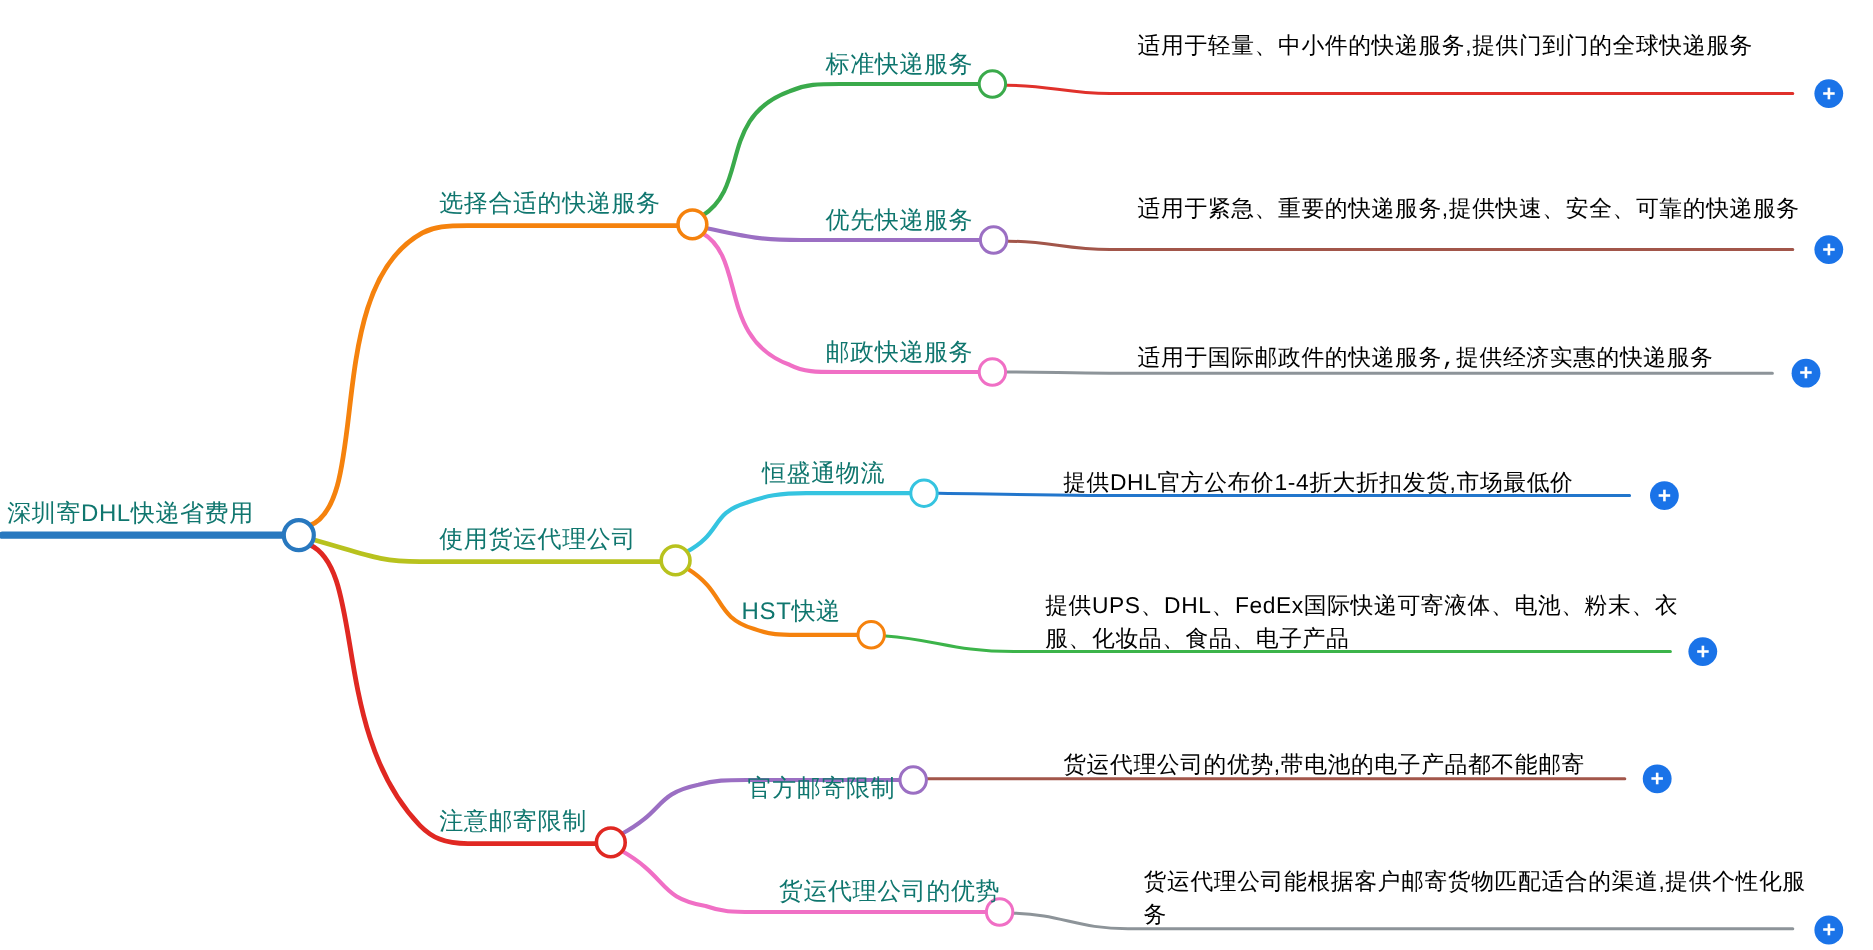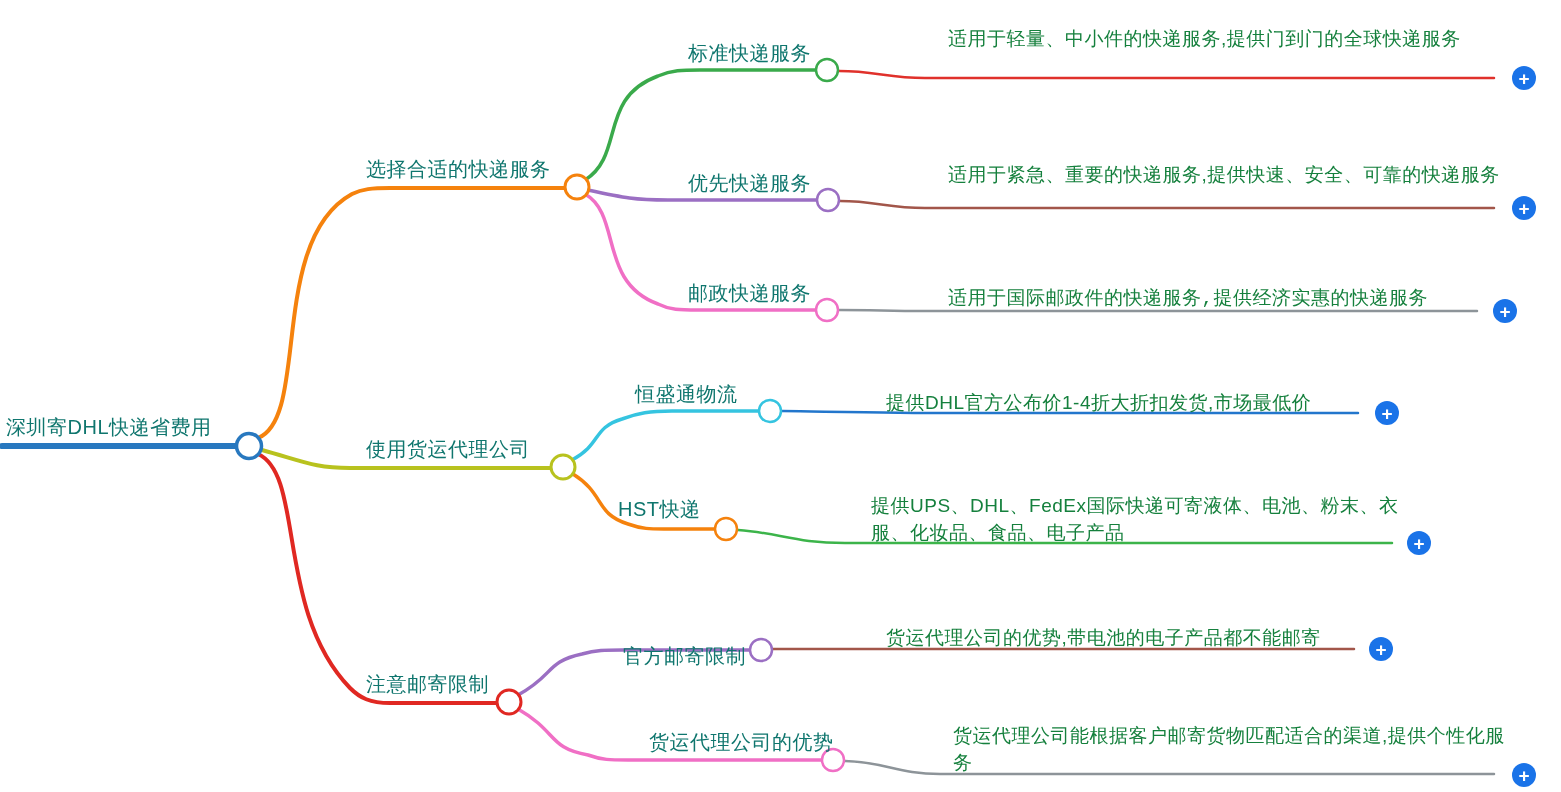--- a/index.html
+++ b/index.html
@@ -18,21 +18,21 @@
     color:#0f766e;
     white-space:nowrap;
     letter-spacing:0.5px;
     cursor:default;
   }
   .desc{
     position:absolute;
     font-weight:400;
     font-size:19px;
     line-height:27px;
-    color:#15803d;
+    color:#000000;
     letter-spacing:0.5px;
     cursor:default;
   }
   .plus-btn{
     position:absolute;
     width:24px;height:24px;
     border-radius:50%;
     background:#1a73e8;
     color:#ffffff;
     display:flex;align-items:center;justify-content:center;

